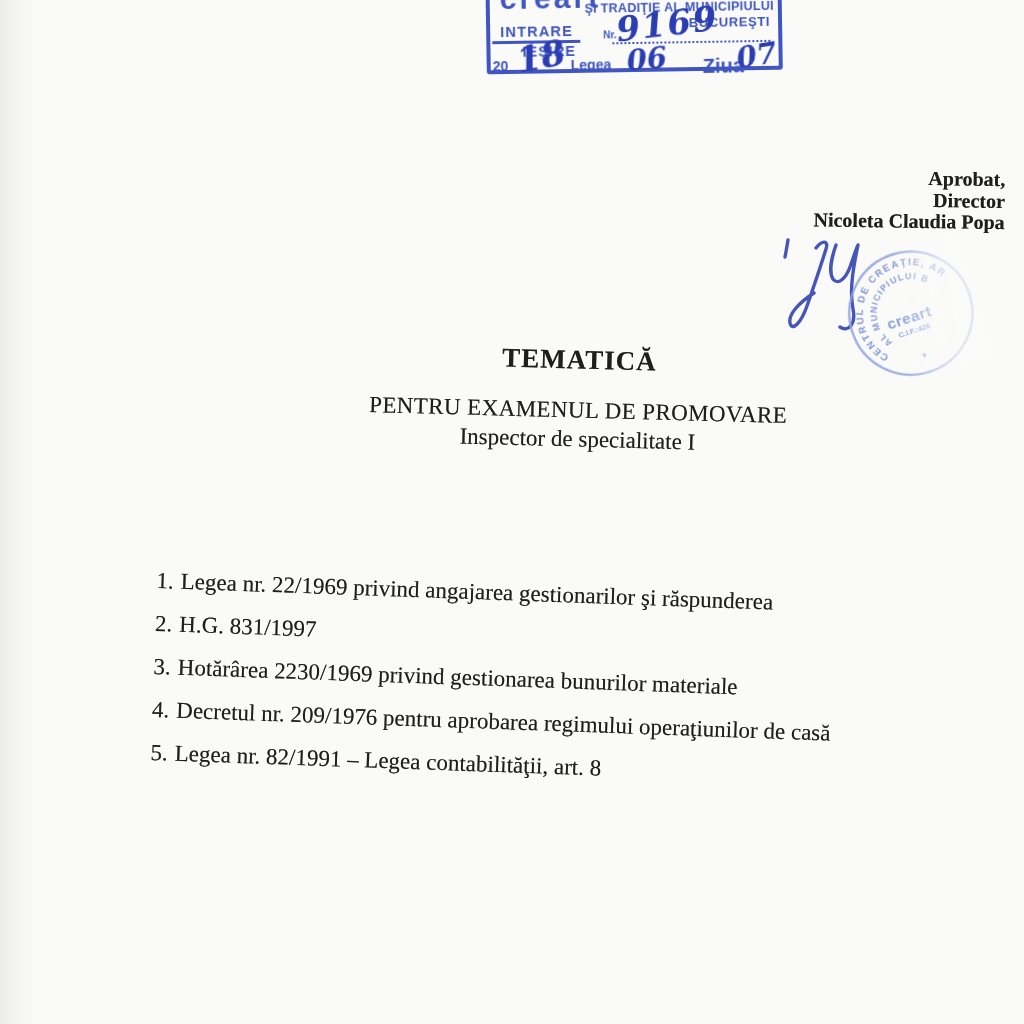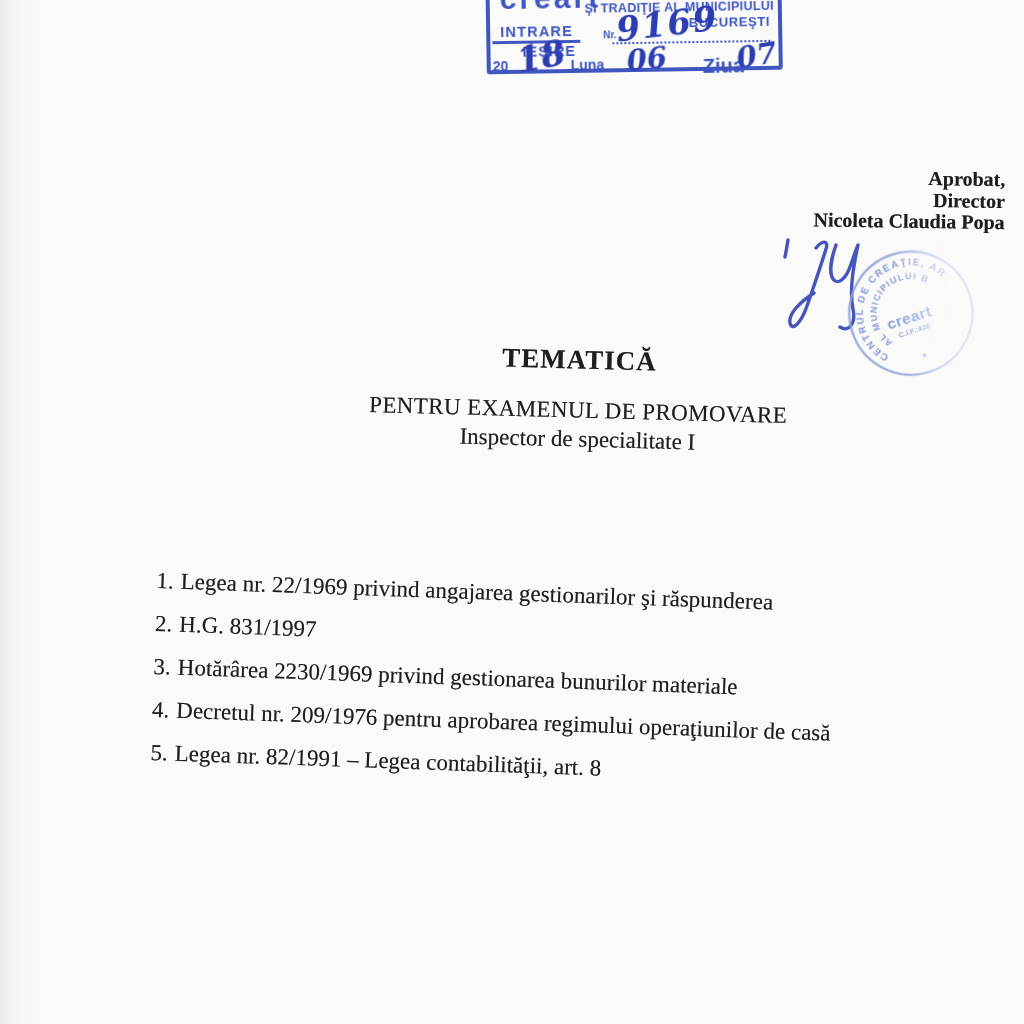--- a/index.html
+++ b/index.html
@@ -105,21 +105,21 @@
   <div class="rs-hdr2">BUCUREŞTI</div>
   <div class="rs-intrare">INTRARE</div>
   <div class="rs-divline"></div>
   <div class="rs-iesire">IEŞIRE</div>
   <div class="rs-nr">Nr.</div>
   <div class="dots rs-nr-dots"></div>
   <div class="hw rs-nr-val">9169</div>
   <div class="rs-year">20</div>
   <div class="dots rs-year-dots"></div>
   <div class="hw rs-year-val">18</div>
-  <div class="rs-luna">Luna</div>
+  <div class="rs-luna">Legea</div>
   <div class="dots rs-luna-dots"></div>
   <div class="hw rs-luna-val">06</div>
   <div class="rs-ziua">Ziua</div>
   <div class="dots rs-ziua-dots"></div>
   <div class="hw rs-ziua-val">07</div>
 </div>
 
 <div class="approval">
   <div>Aprobat,</div>
   <div>Director</div>

